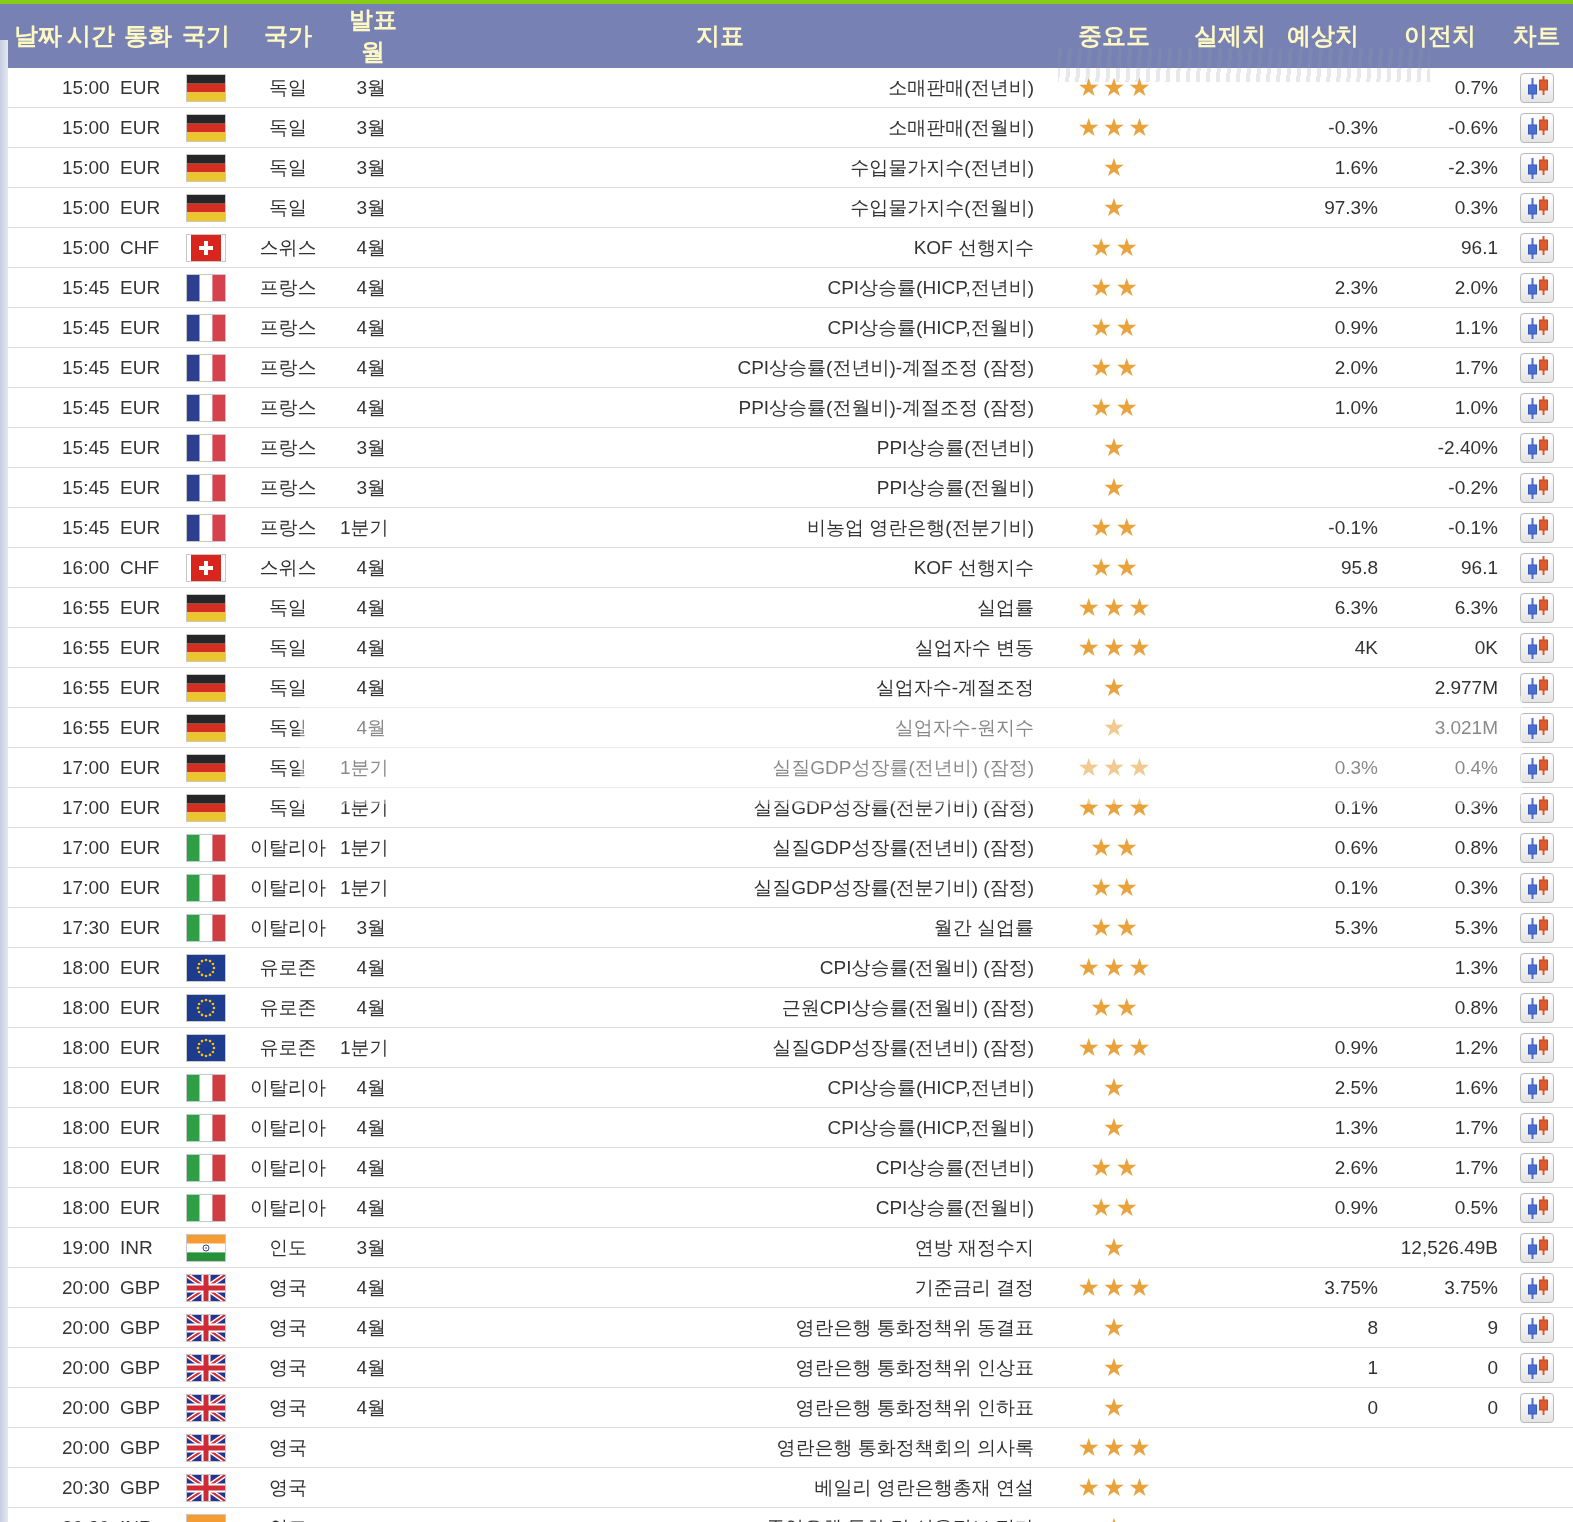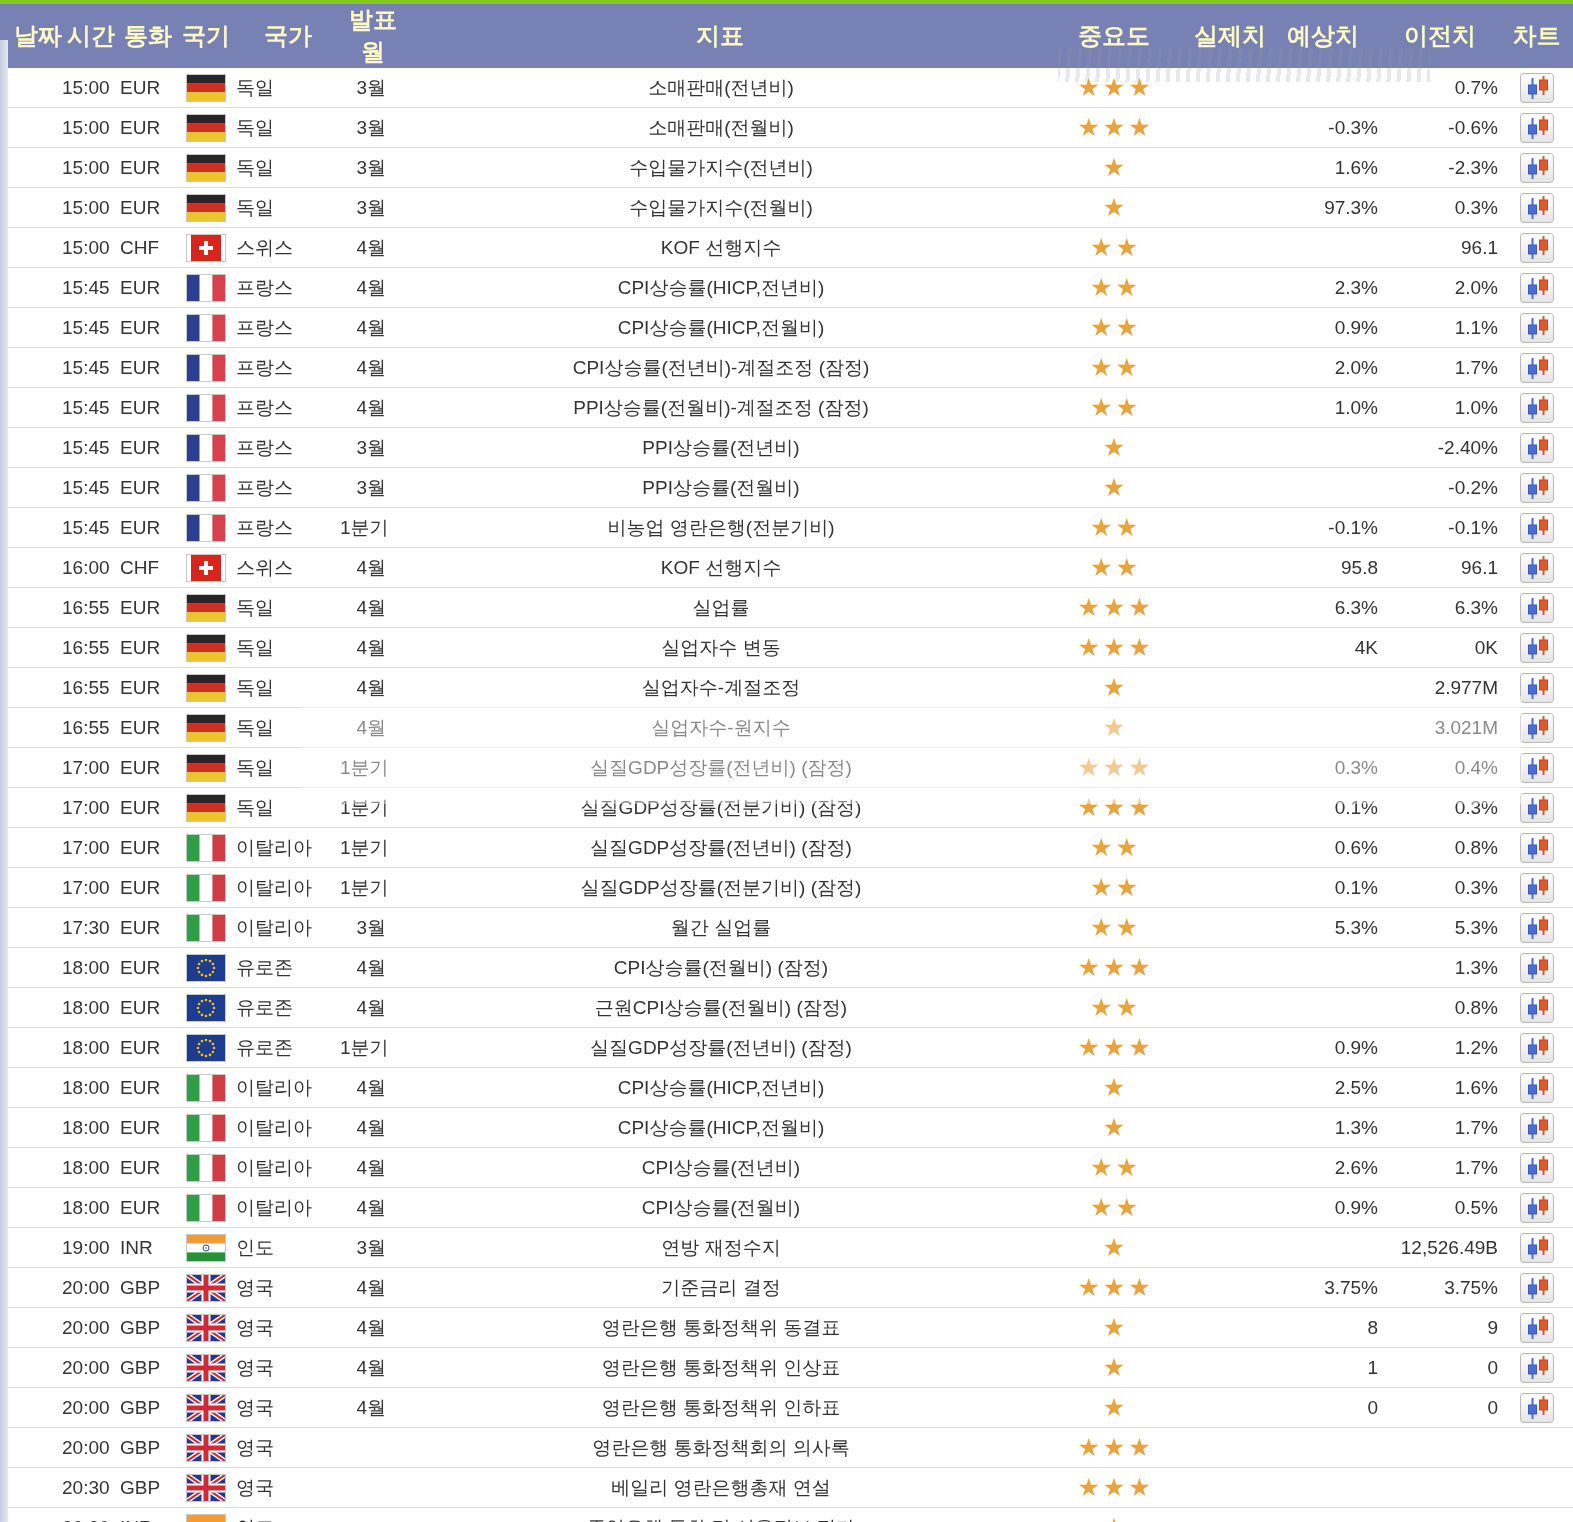--- a/index.html
+++ b/index.html
@@ -11,23 +11,23 @@
   thead th{background:#7781B3;color:#fef9c3;font-size:24px;font-weight:bold;
            height:36px;padding:0;border-top:4px solid #84cc16;text-align:center;}
   thead th.h-date{text-align:left;padding-left:14px;}
 
   tbody td{height:39px;border-bottom:1px solid #dddddd;font-size:19px;
            color:#333;padding:0;vertical-align:middle;white-space:nowrap;
            overflow:hidden;background:#fff;}
   td.c-time{padding-right:2px;}
   td.c-cur{text-align:left;}
   td.c-flag{text-align:center;}
-  td.c-country{}
+  td.c-country{text-align:center;}
   td.c-month{text-align:right;padding-right:20px;}
-  td.c-ind{text-align:center;padding-left:2px;}
+  td.c-ind{text-align:right;padding-left:2px;}
   td.c-imp{text-align:center;}
   td.c-actual,td.c-forecast,td.c-prev{text-align:right;padding-right:2px;}
   td.c-chart{text-align:center;}
 
   .flag{display:inline-block;width:38px;height:26px;border:1px solid #c8c8c8;
         background:#fff;overflow:hidden;vertical-align:middle;line-height:0;}
   .flag svg{display:block;}
 
   .stars{color:#E8A33D;font-size:25px;letter-spacing:3px;line-height:39px;
          display:inline-block;margin-right:-3px;}

